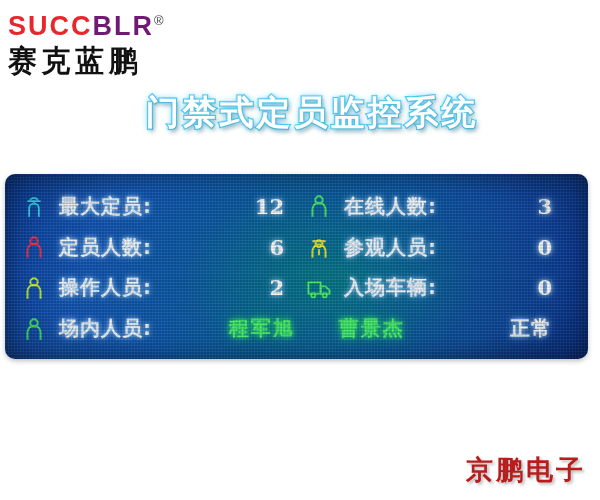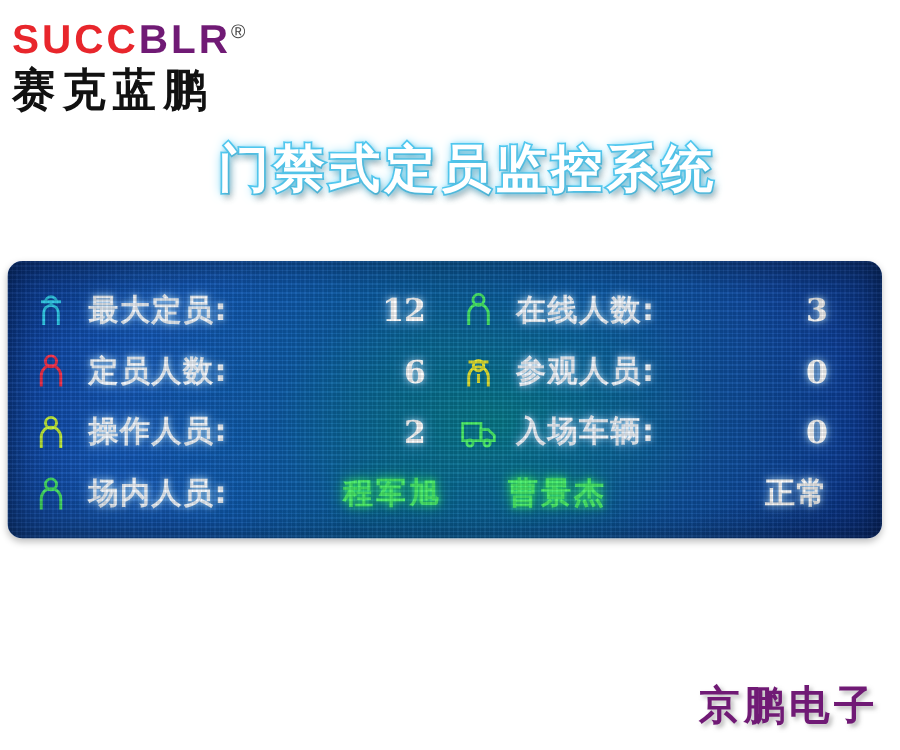--- a/index.html
+++ b/index.html
@@ -181,21 +181,21 @@
 
   
   #footer-watermark {
     position: absolute;
     right: 14px;
     top: 452px;
     font-family: "DejaVu Sans", "Liberation Sans", sans-serif;
     font-weight: bold;
     font-size: 27px;
     letter-spacing: 3px;
-    color: #701a75;
+    color: #b91c1c;
     text-shadow: 2px 2px 3px rgba(120,120,120,0.5);
     white-space: nowrap;
   }
 </style>
 </head>
 <body>
 
 <div id="brand-logo">
   <div id="brand-wordmark">
     <span class="wm-red">SUCC</span><span class="wm-blue">BLR</span><span id="brand-reg">®</span>

